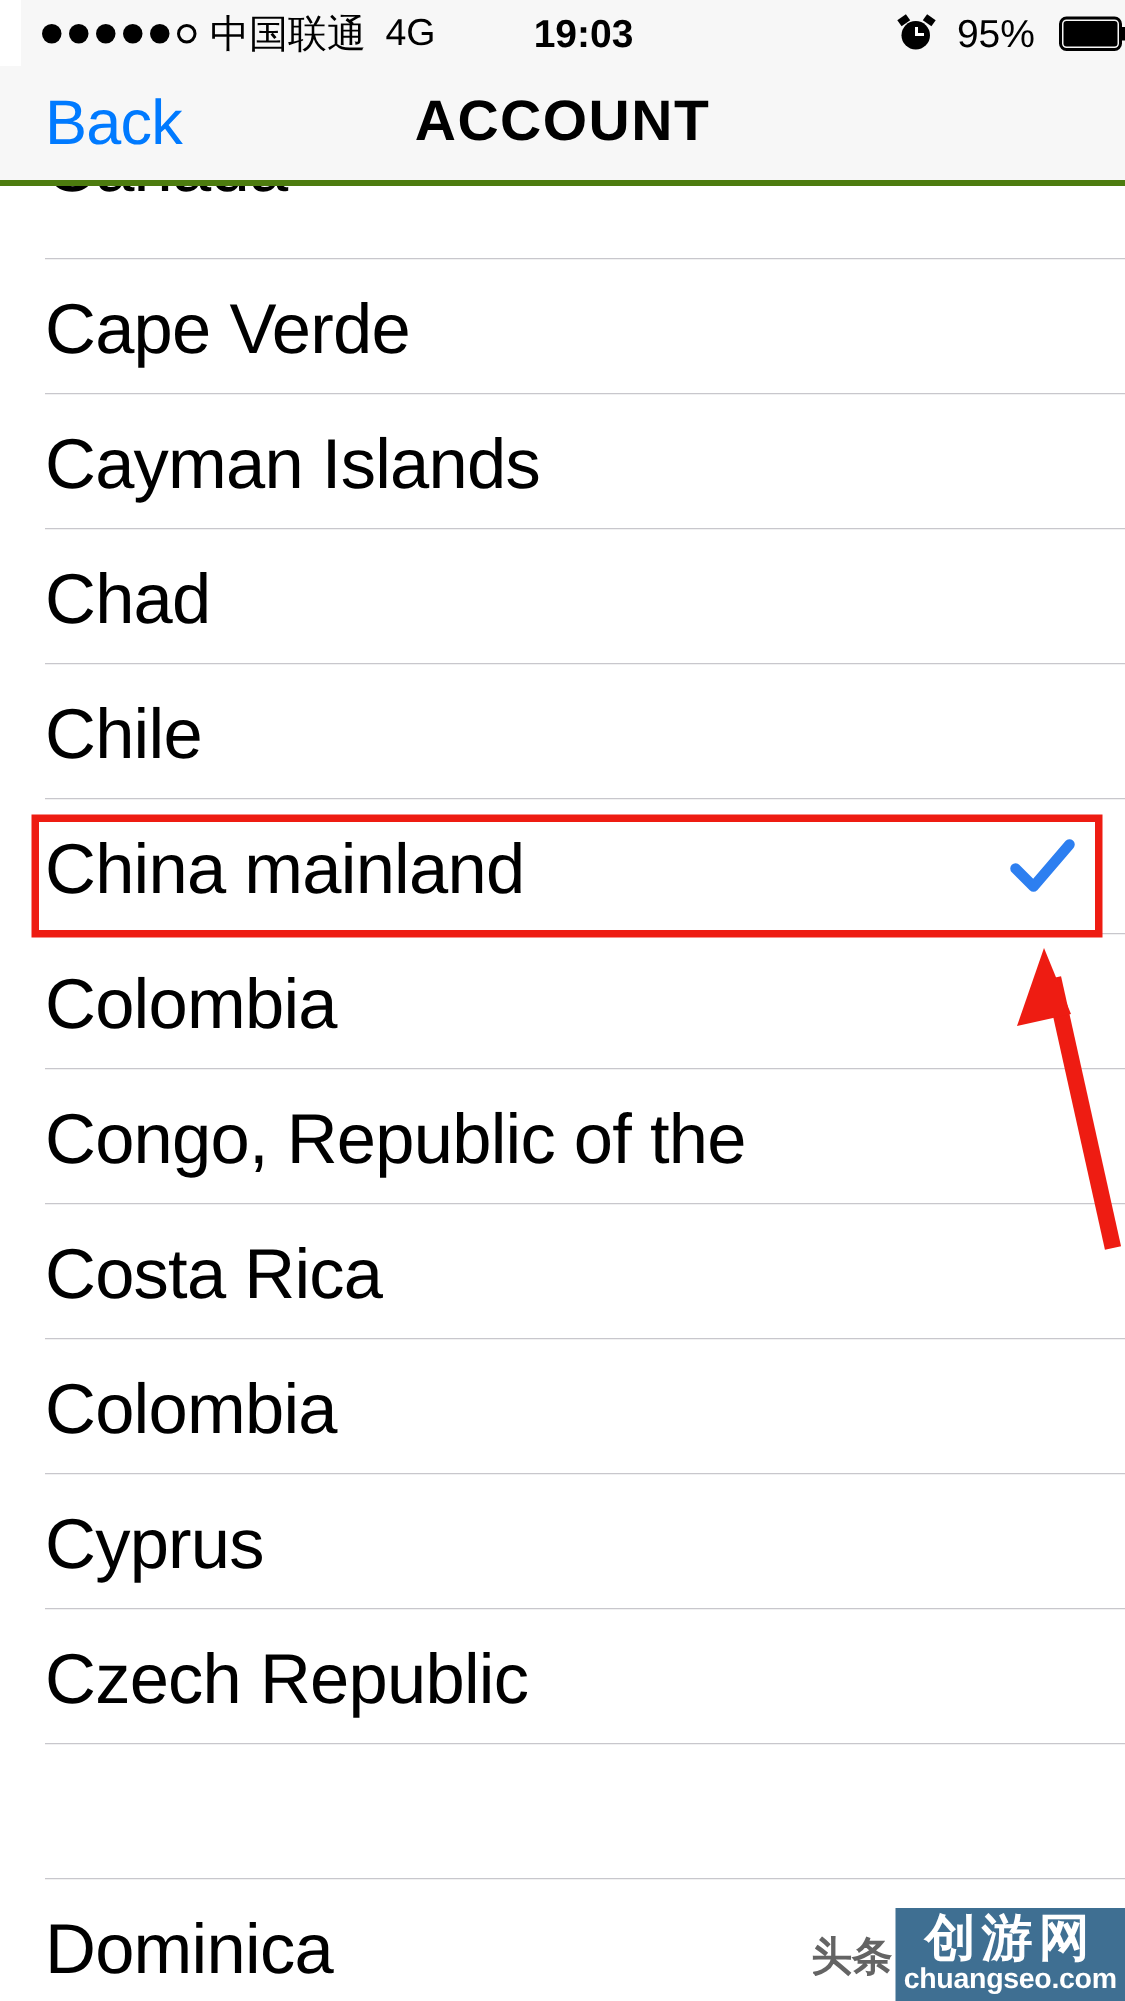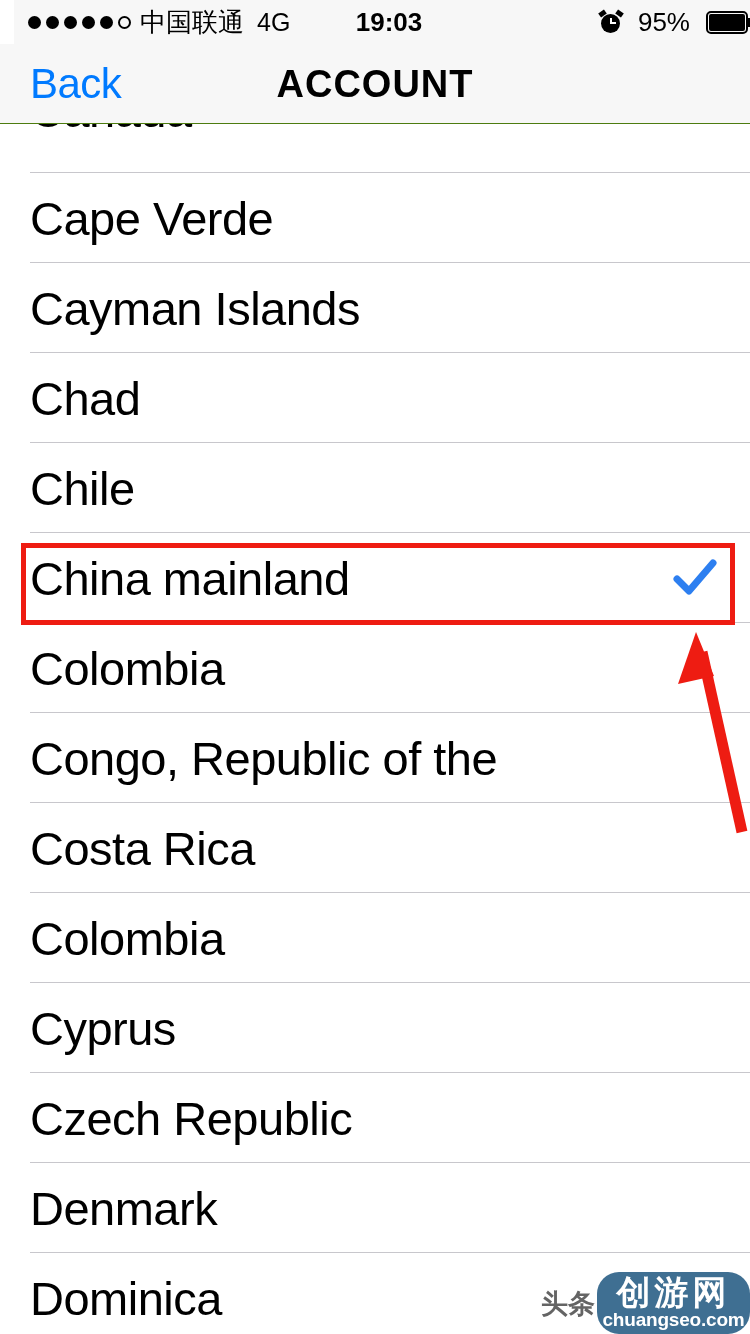--- a/index.html
+++ b/index.html
@@ -45,21 +45,21 @@
     position:absolute; left:0; top:0; width:42px; height:23px;
     border:2px solid #000; border-radius:5px;
   }
   .battery .fill{ position:absolute; left:3px; top:3px; width:36px; height:17px; background:#000; border-radius:2px; }
   .battery .nub{ position:absolute; right:0; top:7px; width:4px; height:9px; background:#000; border-radius:0 2px 2px 0; }
 
   
   .navbar{
     position:absolute; top:44px; left:0; width:750px; height:80px;
     background:#f7f7f7;
-    border-bottom:1px solid #4d7c0f;
+    border-bottom:4px solid #4d7c0f;
   }
   .back-btn{
     position:absolute; left:30px; top:50%; transform:translateY(-50%);
     font-size:42px; color:#007aff; letter-spacing:-0.5px; cursor:pointer;
     background:none; border:none; font-family:inherit;
   }
   .nav-title{
     position:absolute; left:0; width:750px; top:50%; transform:translateY(-50%);
     text-align:center; font-size:38px; font-weight:bold; color:#000;
     letter-spacing:1px;
@@ -215,35 +215,34 @@
       </div>
       <div class="row">
         <div class="label">Cyprus</div>
         <div class="sep" style="background: rgb(200, 199, 204);"></div>
       </div>
       <div class="row">
         <div class="label">Czech Republic</div>
         <div class="sep" style="background: rgb(200, 199, 204);"></div>
       </div>
       <div class="row">
-        <div class="label">Denmark</div>
         <div class="sep" style="background: rgb(200, 199, 204);"></div>
       </div>
       <div class="row">
         <div class="label">Dominica</div>
       </div>
     </div>
 
   <div class="hl-box" style="border-color: rgb(238, 28, 18);"></div>
   <svg class="arrow-layer" viewBox="0 0 750 1334" xmlns="http://www.w3.org/2000/svg">
     <path id="arrow-shaft" d="M742 832 L702 652" stroke="#ee1c12" stroke-width="11" stroke-linecap="butt" fill="none"></path>
     <path id="arrow-head" d="M696 632 L714 676 L678 684 Z" fill="#ee1c12"></path>
   </svg>
 
   <div class="watermark">
     <div class="wm-toutiao">头条</div>
-    <div class="wm-logo" style="background: rgb(63, 111, 146); border-radius: 22px;">
+    <div class="wm-logo" style="background: rgb(63, 111, 146);">
       <div class="wm-cn">创游网</div>
       <div class="wm-url">chuangseo.com</div>
     </div>
   </div>
 
 </div>
 
 </body></html>

